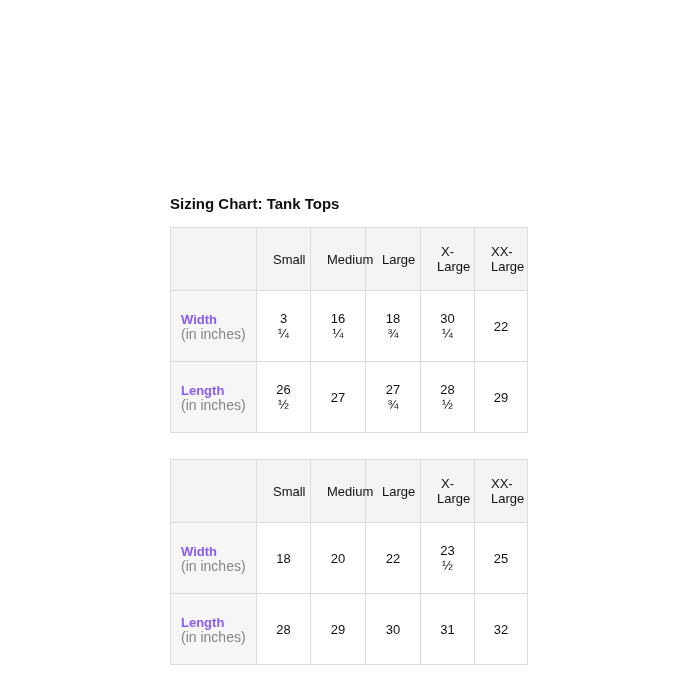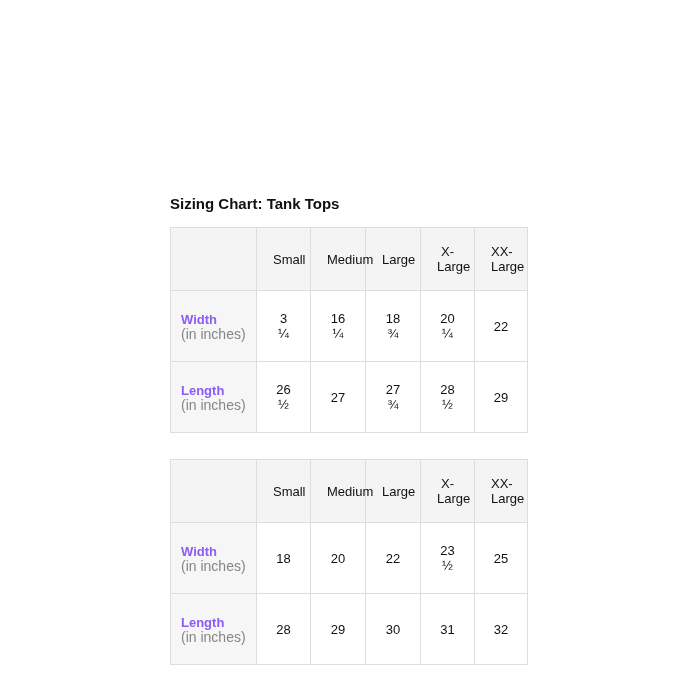--- a/index.html
+++ b/index.html
@@ -104,21 +104,21 @@
     </thead>
     <tbody>
       <tr>
         <td class="rowlabel">
           <span class="lbl">Width</span>
           <span class="sub">(in inches)</span>
         </td>
         <td>3 ¼</td>
         <td>16 ¼</td>
         <td>18 ¾</td>
-        <td>20 ¼</td>
+        <td>30 ¼</td>
         <td>22</td>
       </tr>
       <tr>
         <td class="rowlabel">
           <span class="lbl">Length</span>
           <span class="sub">(in inches)</span>
         </td>
         <td>26 ½</td>
         <td>27</td>
         <td>27 ¾</td>

